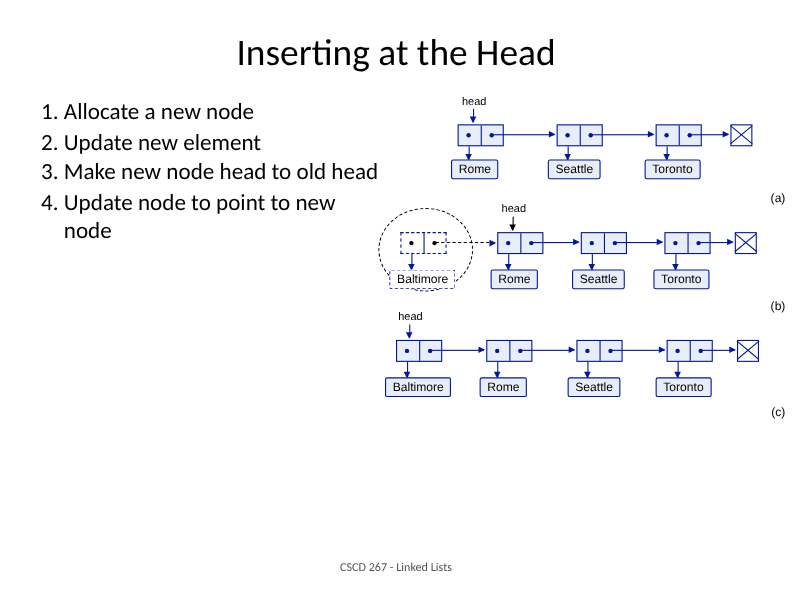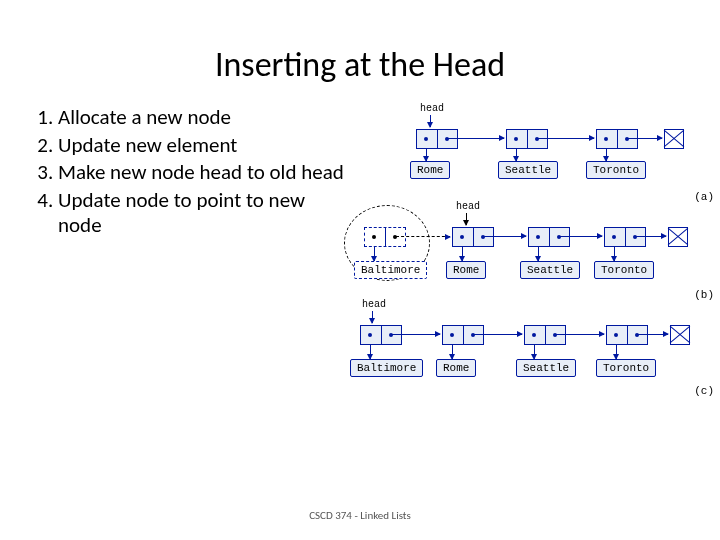--- a/index.html
+++ b/index.html
@@ -8,21 +8,21 @@
     width: 720px;
     height: 540px;
     font-family: Calibri, Arial, sans-serif;
     background: #fff;
     position: relative;
     overflow: hidden;
   }
   .title {
     text-align: center;
     font-size: 34px;
-    padding-top: 44px;
+    padding-top: 28px;
     padding-bottom: 10px;
   }
   .content {
     display: flex;
     margin-top: 10px;
     justify-content: space-between;
   }
   .left {
     width: 320px;
     padding-left: 30px;
@@ -32,21 +32,21 @@
   .left ol {
     margin: 0;
     padding-left: 28px;
   }
   .left li {
     margin-bottom: 2px;
   }
   .right {
     width: 370px;
     position: relative;
-    font-family: Liberation Mono, monospace;
+    font-family: Liberation Sans, sans-serif;
   }
   .footer {
     position: absolute;
     bottom: 18px;
     width: 720px;
     text-align: center;
     font-size: 11px;
     color: #555;
   }
   
@@ -321,13 +321,13 @@
       <div class="namebox" style="left:166px; top:58px;">Seattle</div>
       <div class="varrow" style="left:266px; top:44px; height:14px;"></div>
       <div class="namebox" style="left:246px; top:58px;">Toronto</div>
 
       <div class="sublabel" style="bottom:-8px;">(c)</div>
     </div>
 
   </div>
 </div>
 
-<div class="footer">CSCD 374 - Linked Lists</div>
+<div class="footer">CSCD 267 - Linked Lists</div>
 
 </body></html>

